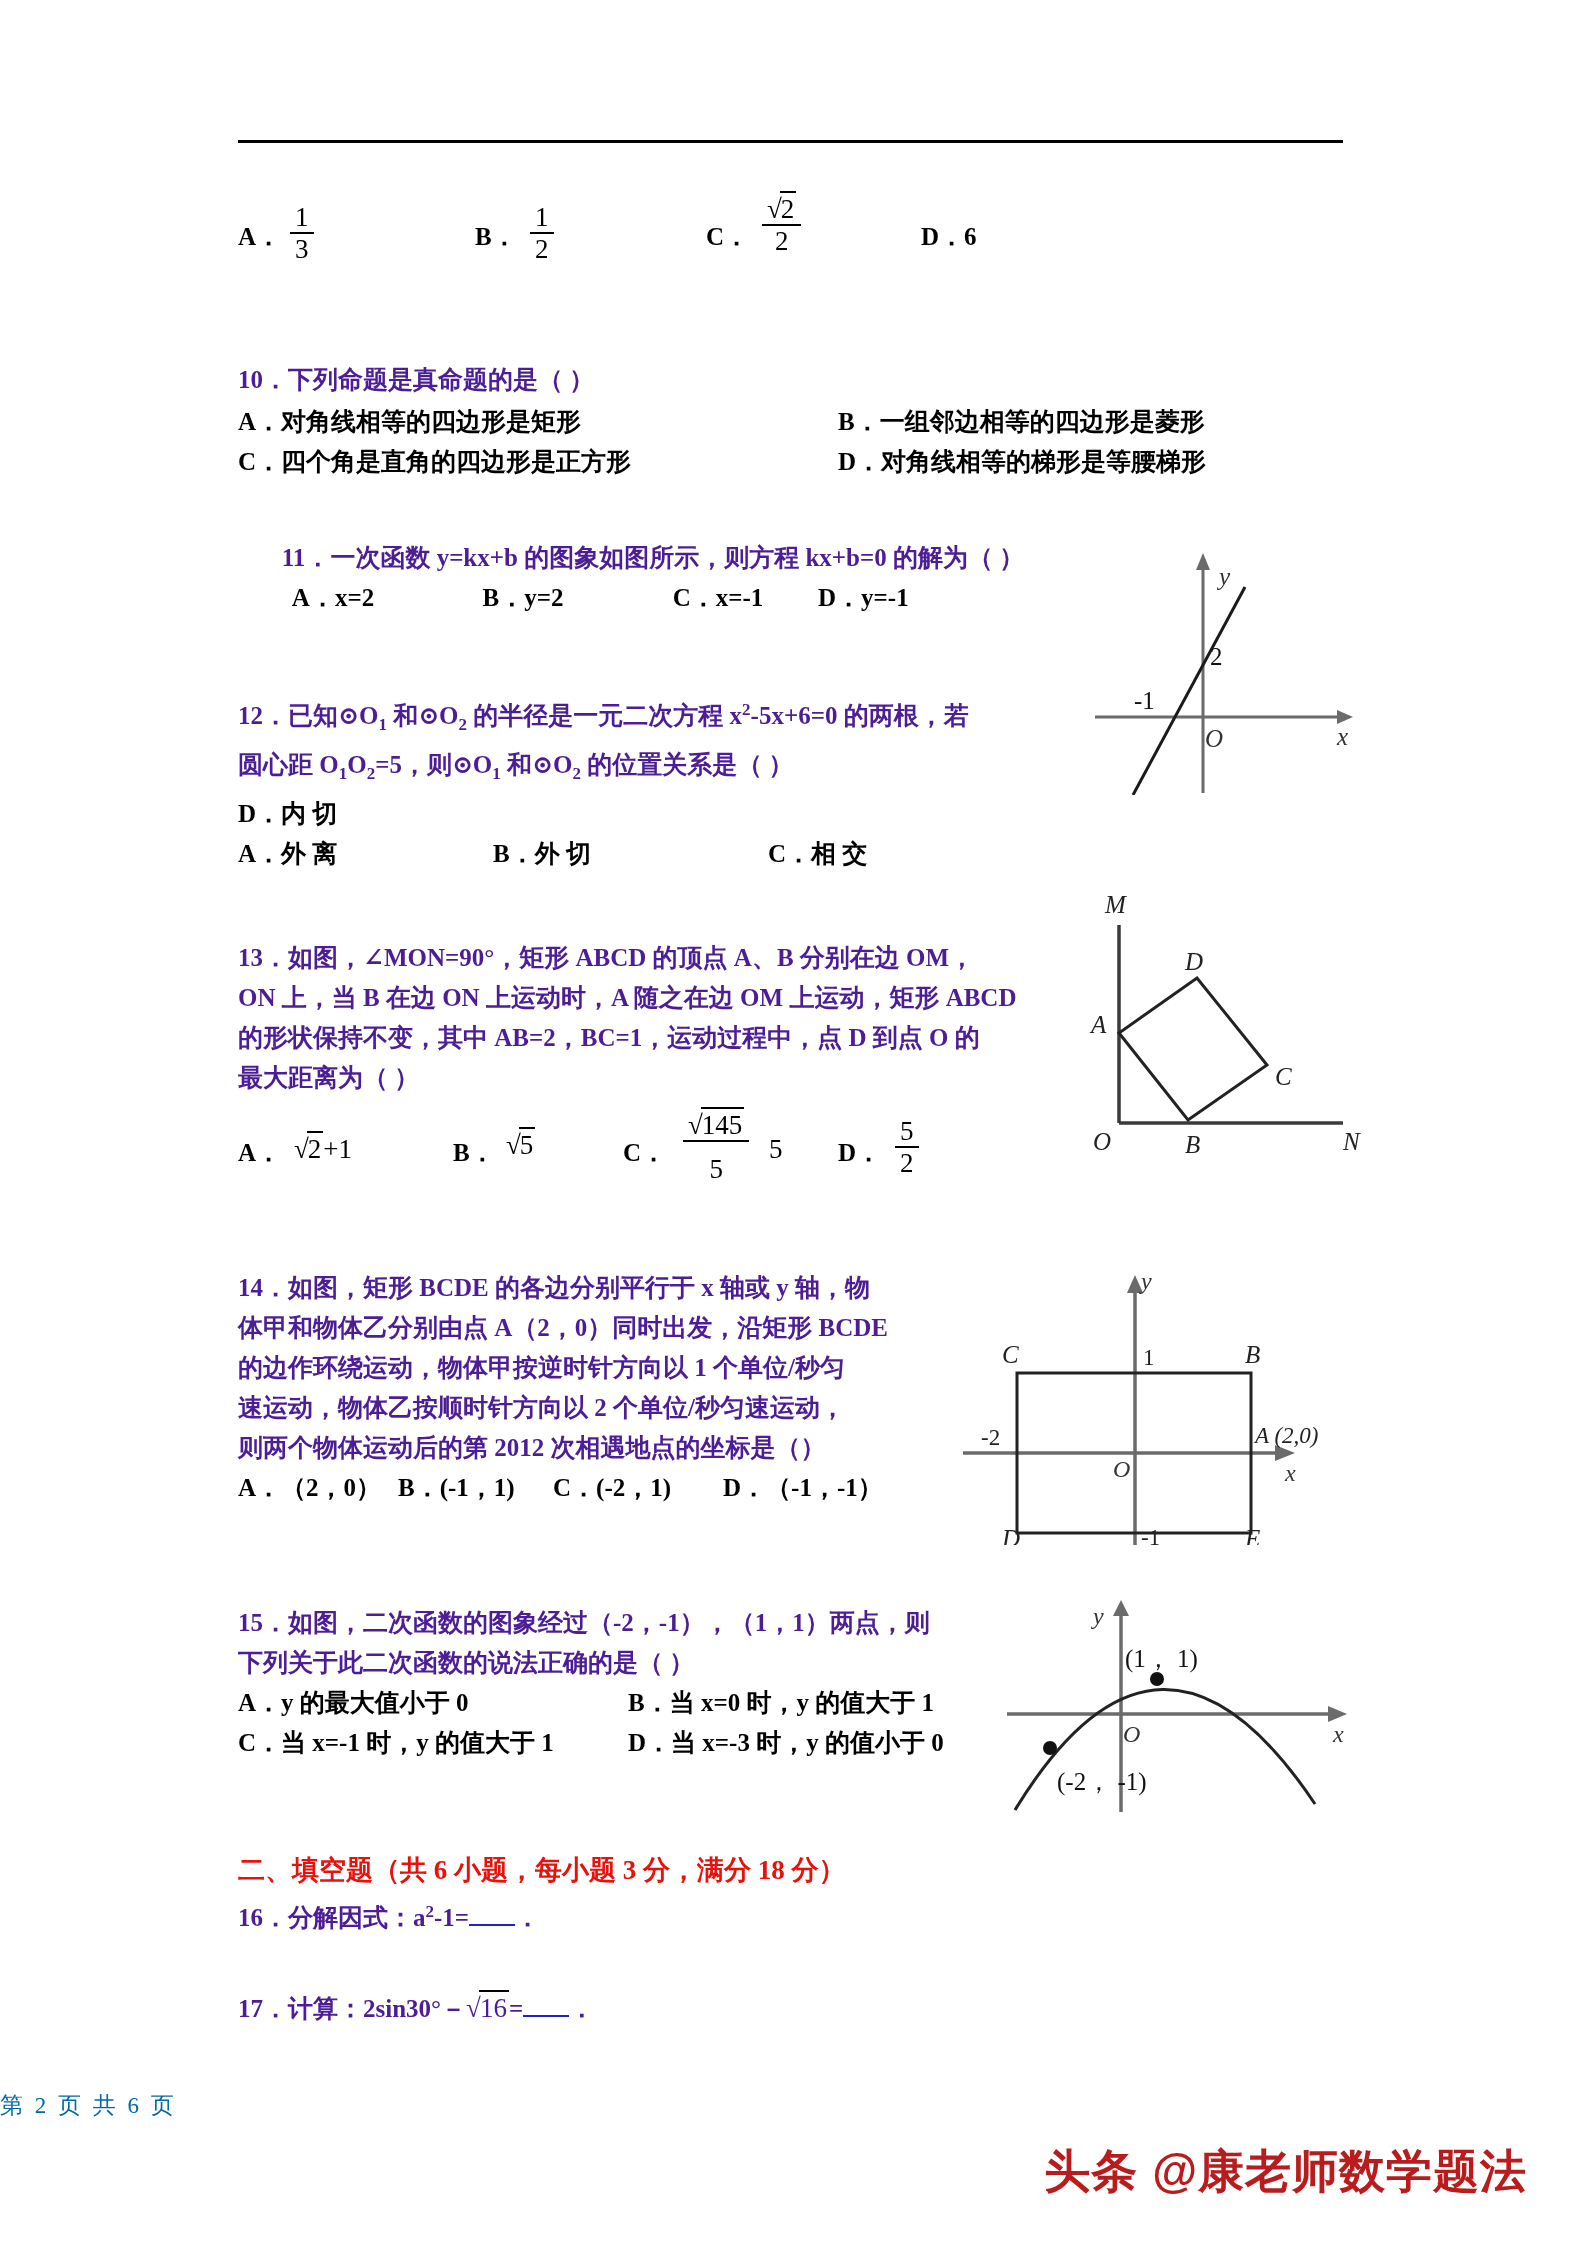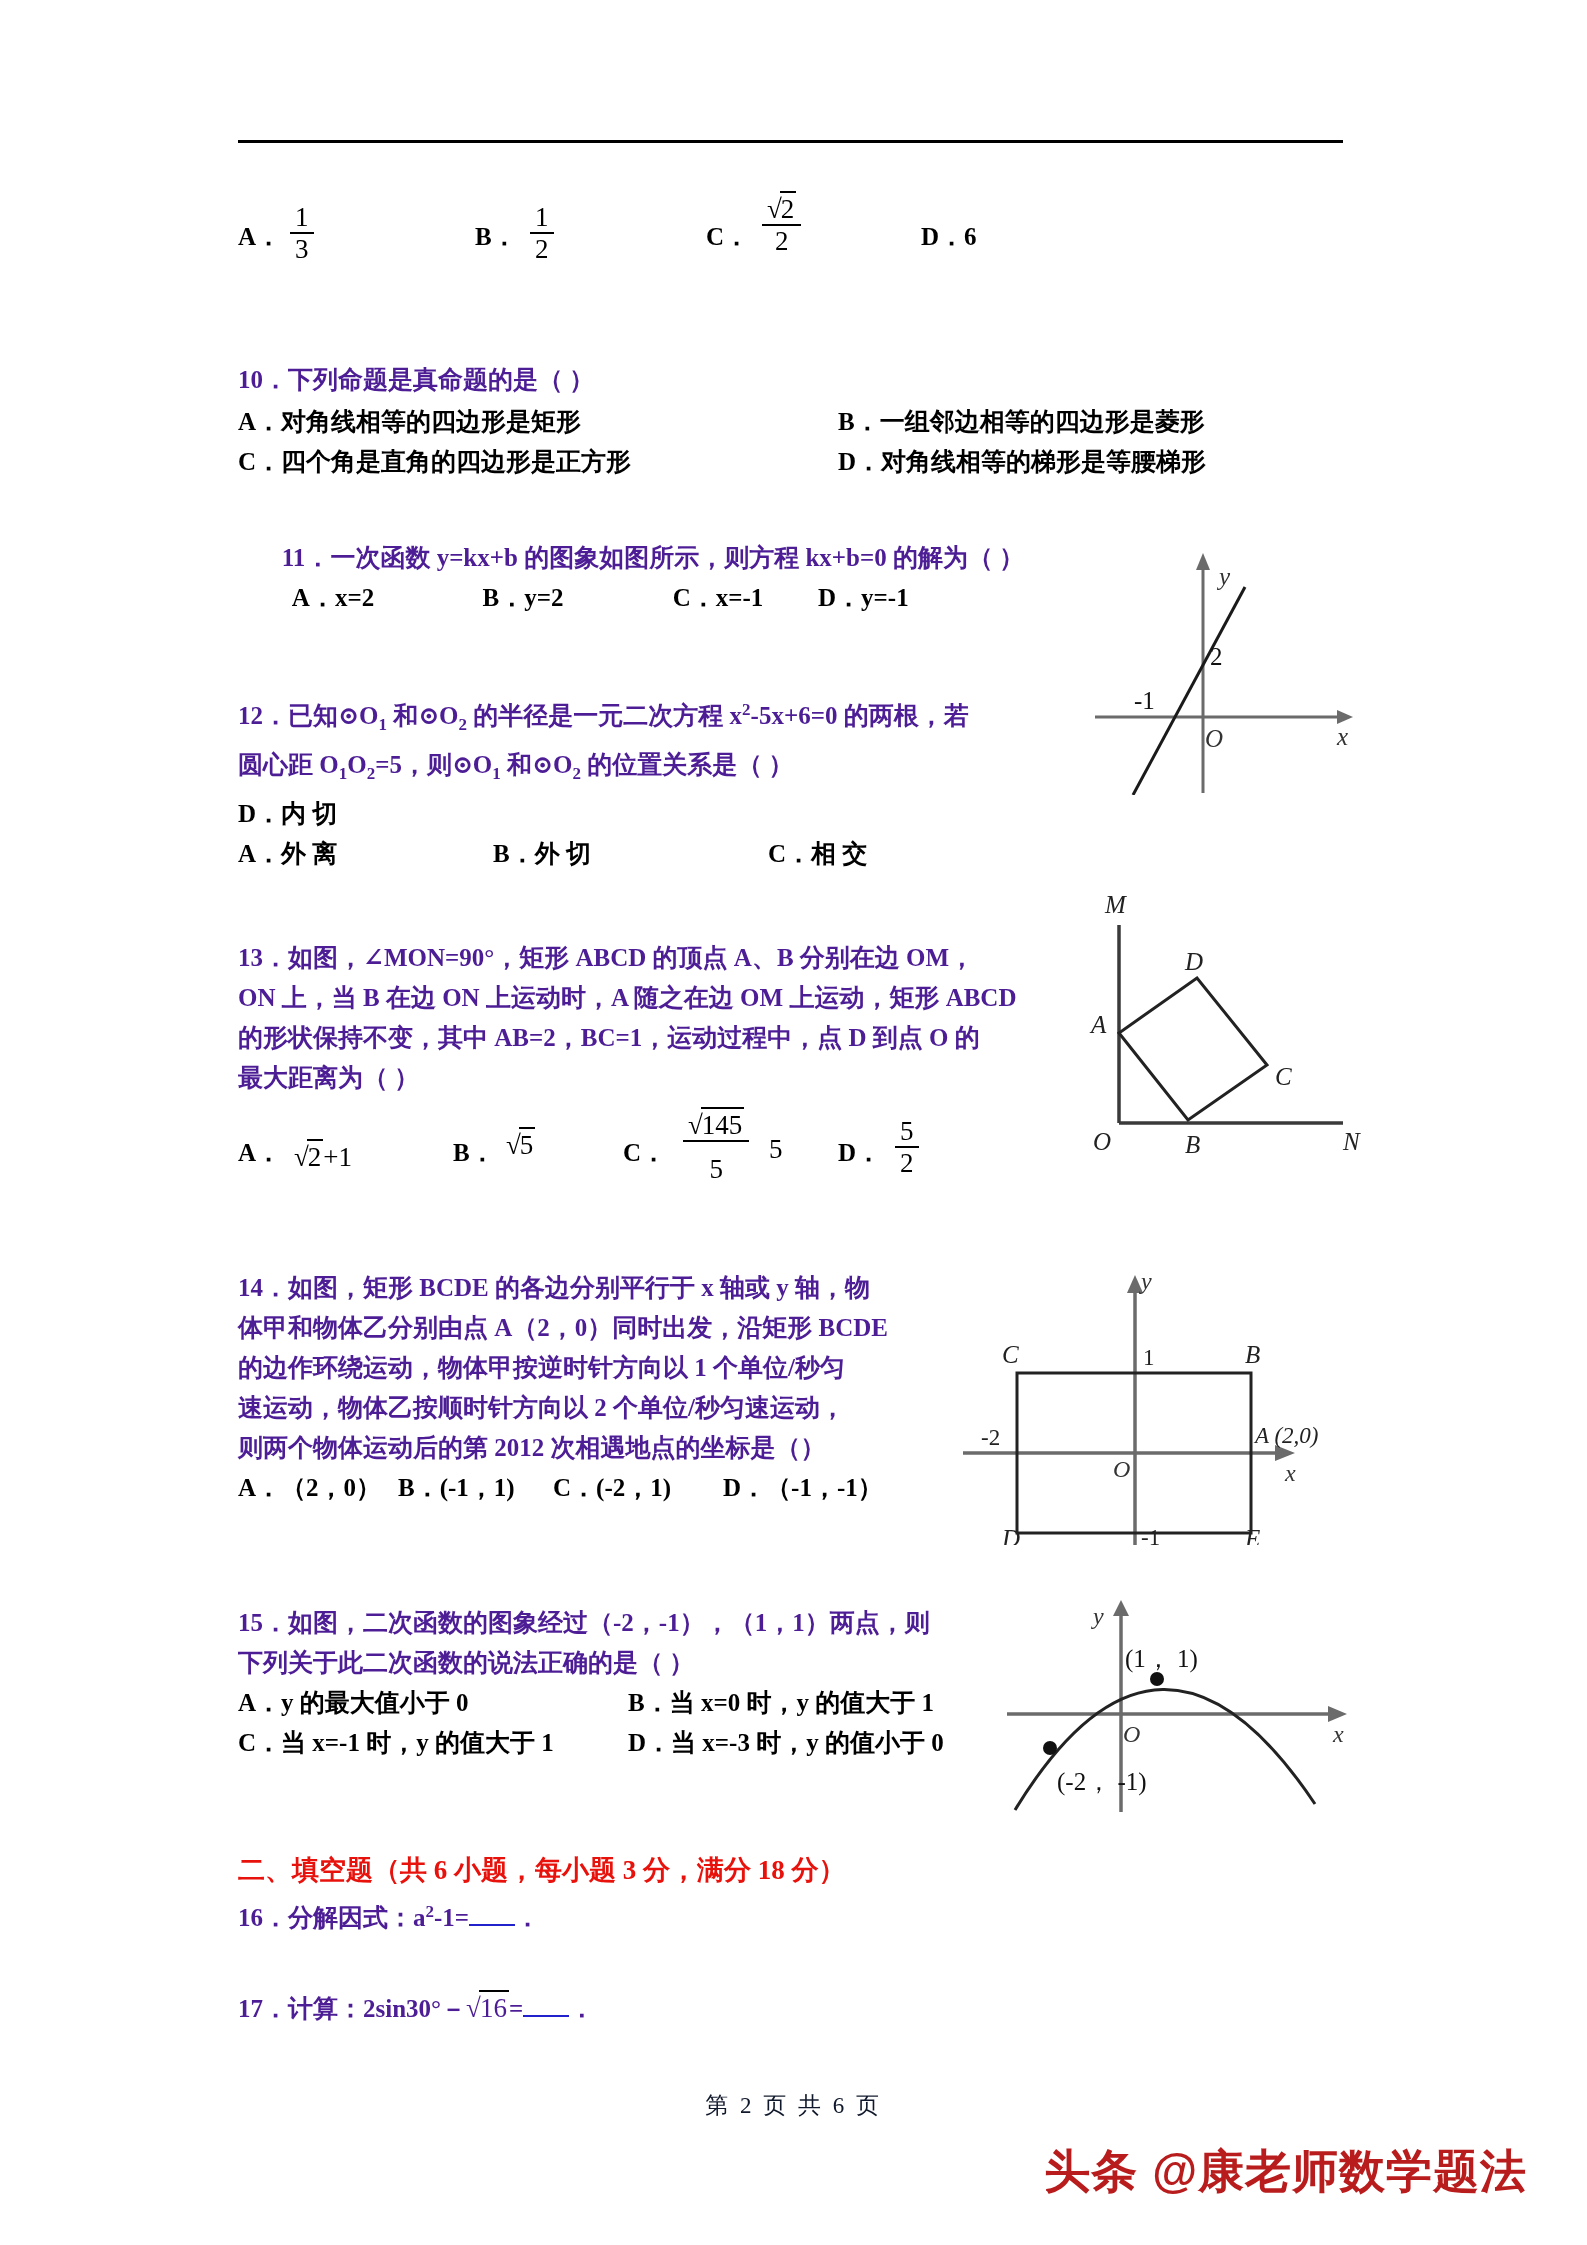--- a/index.html
+++ b/index.html
@@ -83,24 +83,24 @@
     color: #e8120c;
     font-weight: bold;
     font-size: 27px;
     letter-spacing: 0px;
   }
   .footer {
     position: absolute;
     left: 0;
     top: 2090px;
     width: 1587px;
-    text-align: center;
+    text-align: left;
     font-size: 23px;
     letter-spacing: 3px;
-    color: #0f172a;
+    color: #0369a1;
   }
   .watermark {
     position: absolute;
     right: 60px;
     bottom: 42px;
     font-family: "Liberation Sans", sans-serif;
     font-weight: bold;
     font-size: 46px;
     color: #b91c1c;
     letter-spacing: 1px;
@@ -232,21 +232,21 @@
     <div class="q">
       <span>13．</span><span>如图，∠MON=90°，矩形 ABCD 的顶点 A、B 分别在边 OM，</span>
     </div>
     <div class="q">ON 上，当 B 在边 ON 上运动时，A 随之在边 OM 上运动，矩形 ABCD</div>
     <div class="q">的形状保持不变，其中 AB=2，BC=1，运动过程中，点 D 到点 O 的</div>
     <div class="q">最大距离为（    ）</div>
   </div>
 
   <div style="position:absolute; left:238px; top:1112px; width:840px; height:90px;">
     <span style="position:absolute; left:0px; top:24px; font-size:25px; font-weight:bold;">A．</span>
-    <span style="position:absolute; left:56px; top:30px; font-size:27px;">
+    <span style="position:absolute; left:56px; top:22px; font-size:27px;">
       <span class="sqrt"><span class="rad">√</span><span class="bar">2</span></span><span>+1</span>
     </span>
 
     <span style="position:absolute; left:215px; top:24px; font-size:25px; font-weight:bold;">B．</span>
     <span style="position:absolute; left:268px; top:18px; font-size:27px;">
       <span class="sqrt"><span class="rad">√</span><span class="bar">5</span></span>
     </span>
 
     <span style="position:absolute; left:385px; top:24px; font-size:25px; font-weight:bold;">C．</span>
     <span class="frac" style="position:absolute; left:443px; top:-2px;gap:12px;">

